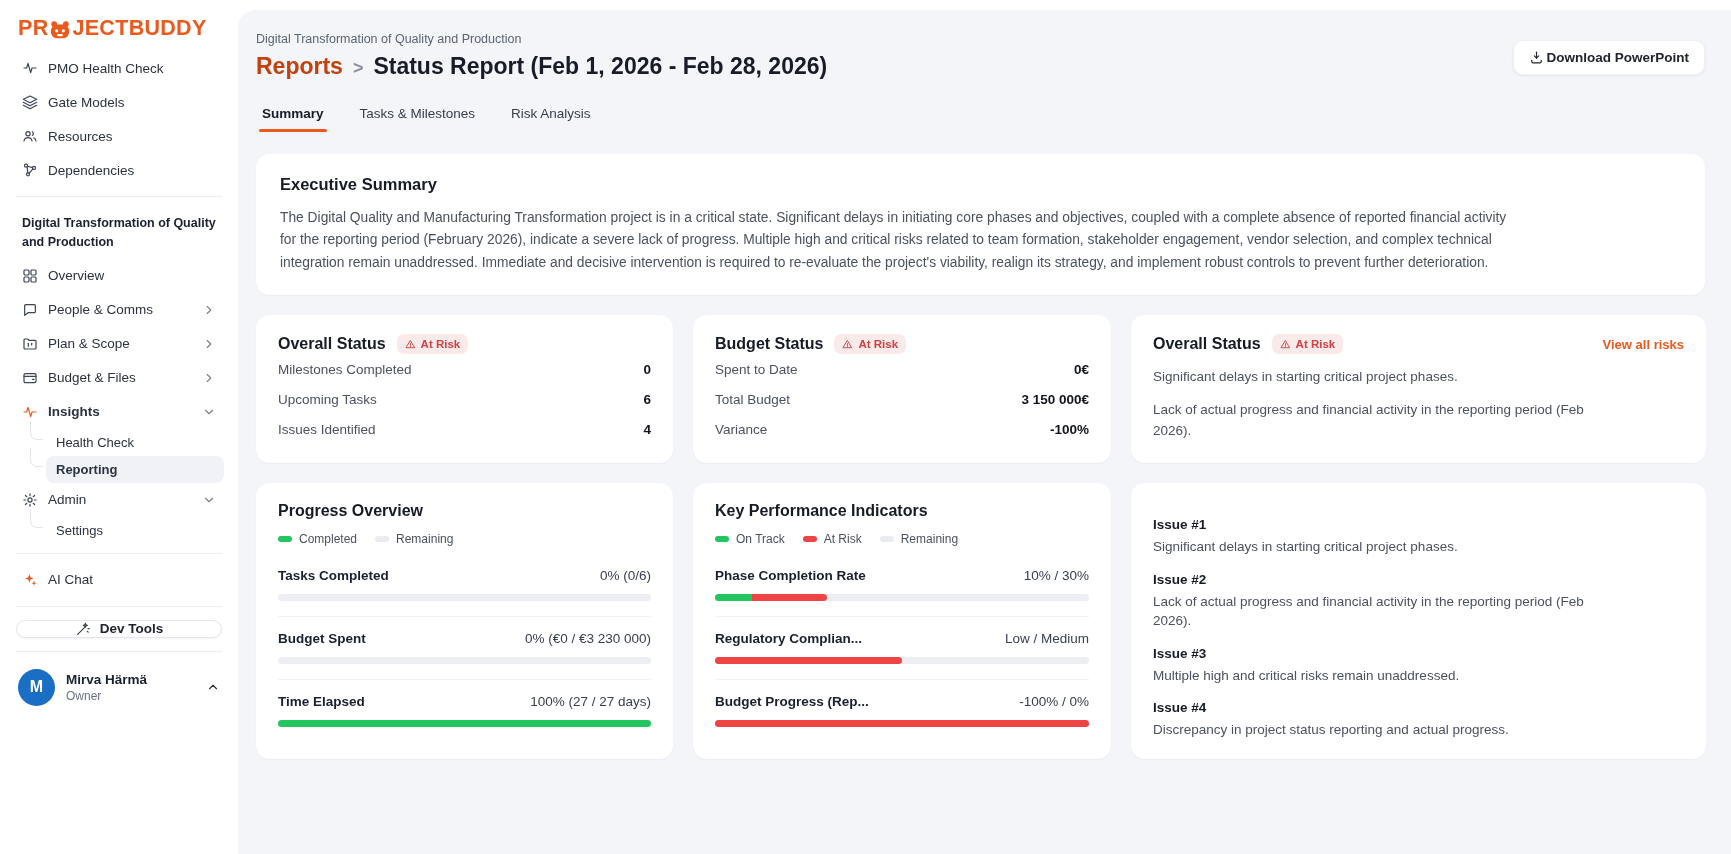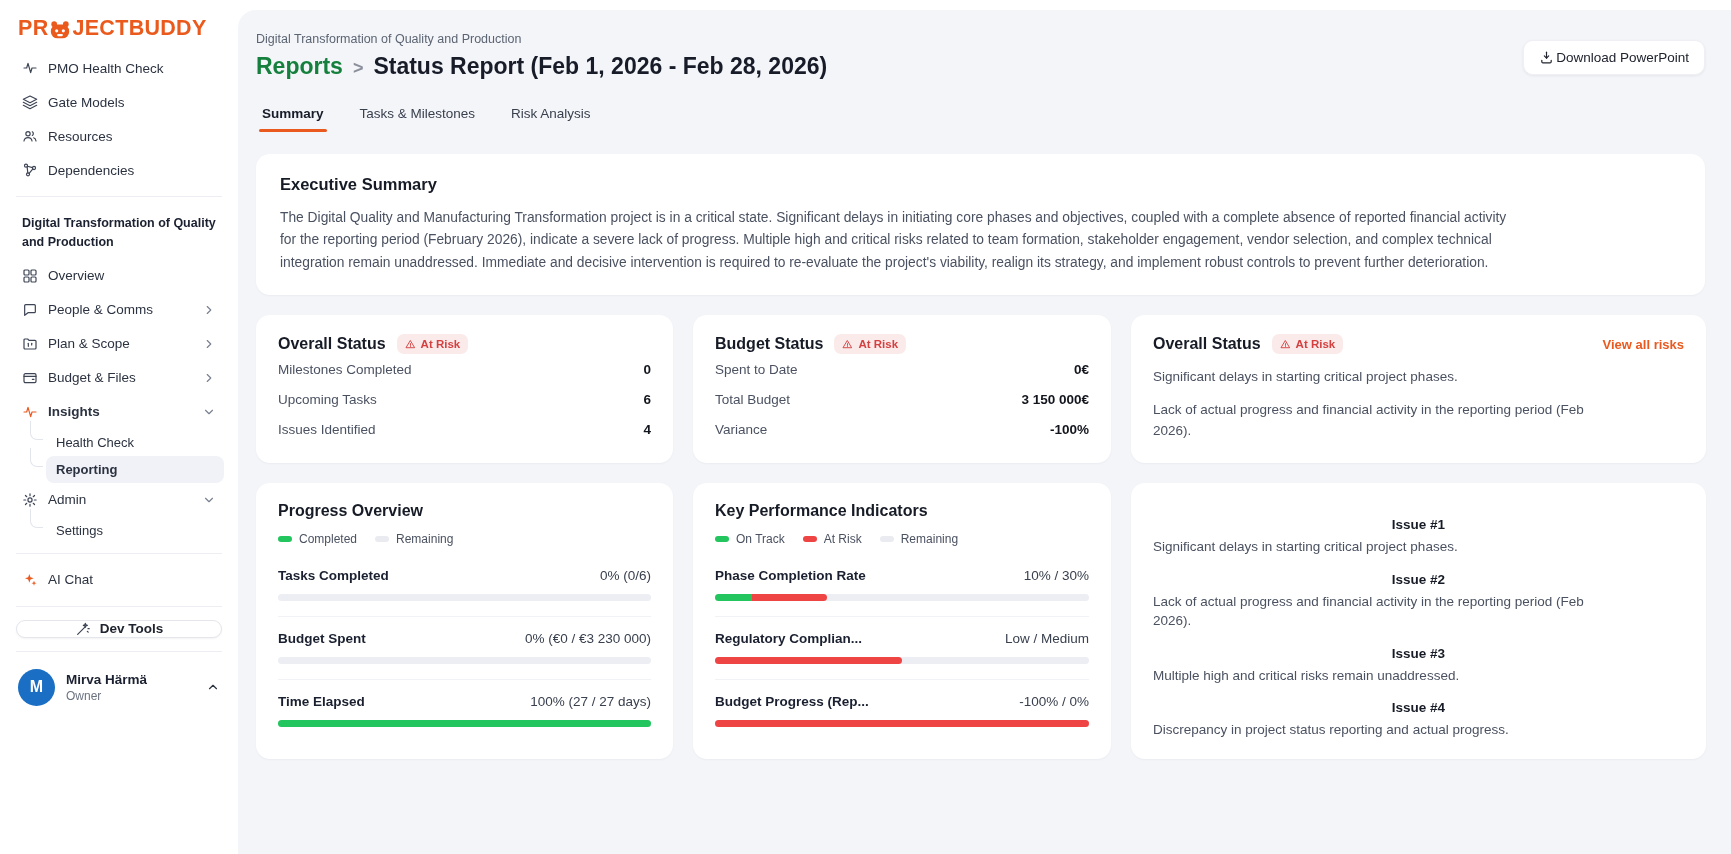--- a/index.html
+++ b/index.html
@@ -41,26 +41,26 @@
             display:flex; align-items:center; justify-content:center; font-size:16px;
             font-weight:700; flex:none; }
   .user-name { font-size:13.5px; font-weight:600; color:#1b2130; }
   .user-role { font-size:12px; color:#6b7280; margin-top:2px; }
 
   
   .main { position:absolute; left:238px; top:10px; right:0; bottom:0; background:#f4f5f9;
           border-radius:18px 0 0 0; overflow:hidden; padding:22px 26px 20px 18px; }
   .proj-sub { font-size:12.5px; color:#5b6472; }
   .bc-row { display:flex; align-items:baseline; gap:10px; margin-top:7px; }
-  .bc-link { font-size:23px; font-weight:800; color:#15803d; cursor:pointer; }
+  .bc-link { font-size:23px; font-weight:800; color:#c2410c; cursor:pointer; }
   .bc-sep { font-size:18px; font-weight:600; color:#8a8f9b; }
   .page-title { font-size:23px; font-weight:800; color:#171c28; }
   .download-btn { position:absolute; top:30px; right:26px; display:flex; align-items:center;
                   gap:2px; background:#fff; border:1px solid #f0f0f4; border-radius:10px;
-                  padding:9px 15px; font-size:13.5px; font-weight:400; color:#20242e;
+                  padding:9px 15px; font-size:13.5px; font-weight:700; color:#20242e;
                   cursor:pointer; box-shadow:0 1px 3px rgba(16,24,40,.07); }
   .download-btn svg { width:15px; height:15px; fill:none; stroke:#20242e; stroke-width:1.9;
                       stroke-linecap:round; stroke-linejoin:round; }
   .tabs { display:flex; gap:36px; margin:26px 0 0 6px; }
   .tab { font-size:13.5px; color:#39404e; padding-bottom:11px; position:relative; cursor:pointer; }
   .tab.active { color:#171c28; font-weight:700; }
   .tab.active::after { content:''; position:absolute; left:-3px; right:-3px; bottom:0;
                        height:3.5px; border-radius:3px; background:#EA5A1F; }
   .content { margin-top:22px; }
   .card { background:#fff; border-radius:14px; padding:19px 22px;
@@ -91,21 +91,21 @@
   .p-row:last-child { border-bottom:none; padding-bottom:5px; }
   .p-top { display:flex; justify-content:space-between; font-size:13.5px; margin-bottom:11px; }
   .p-label { font-weight:700; color:#1a2030; }
   .p-value { color:#39404e; }
   .track { height:7px; border-radius:4px; background:#ECEEF4; display:flex; }
   .fill-green { height:100%; border-radius:4px; background:#22C55E; }
   .bar-filled { height:100%; border-radius:4px; overflow:hidden; display:flex; }
   .seg-green { height:100%; background:#22C55E; }
   .seg-red { height:100%; background:#EF4444; }
   .issue { margin-top:15px; }
-  .issue-label { font-size:13.5px; font-weight:700; color:#161b26;text-align:center; }
+  .issue-label { font-size:13.5px; font-weight:700; color:#161b26; }
   .issue-text { font-size:13.5px; color:#4a5160; margin-top:5px; line-height:1.45; max-width:470px; }
 </style>
 </head>
 <body>
 
 <div class="sidebar">
   <div class="logo">
     <span>PR</span>
     <svg class="logo-face" viewBox="0 0 26 24">
       <circle cx="6" cy="5" r="3.4" fill="#EB5A1D"></circle>

